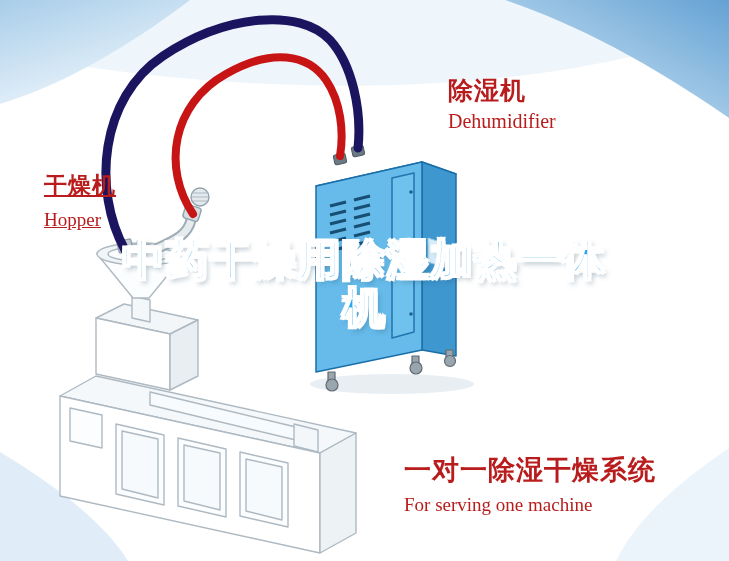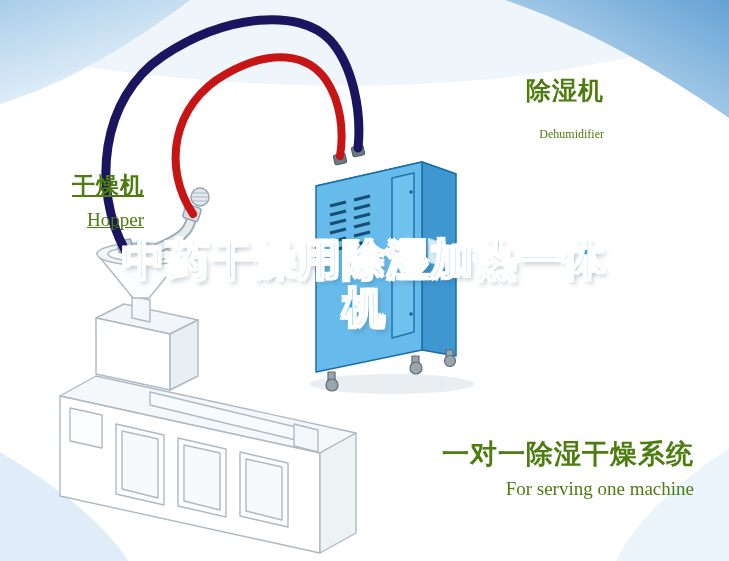--- a/index.html
+++ b/index.html
@@ -4,30 +4,30 @@
 <style>
   html,body{margin:0;padding:0;background:#ffffff;}
   .stage{
     position:relative;
     width:729px;height:561px;
     overflow:hidden;
     background:#ffffff;
     font-family:"Liberation Sans", sans-serif;
   }
   .stage svg{position:absolute;left:0;top:0;z-index:1;}
-  .label{position:absolute;z-index:3;text-align:right;color:#4d7c0f;}
+  .label{position:absolute;z-index:3;text-align:left;color:#b91c1c;}
   .label .cn{font-weight:700;letter-spacing:1px;}
   .label .en{font-family:"Liberation Serif", serif;font-weight:400;}
   .hopper-label{left:44px;top:170px;width:100px;text-decoration:underline;}
   .hopper-label .cn{font-size:23px;}
   .hopper-label .en{font-size:19px;margin-top:8px;}
   .dehum-label{left:448px;top:74px;width:156px;}
   .dehum-label .cn{font-size:25px;}
-  .dehum-label .en{font-size:12px;margin-top:20px;}
-  .caption{left:404px;top:436px;width:290px;}
+  .dehum-label .en{font-size:20px;margin-top:3px;}
+  .caption{left:404px;top:452px;width:290px;}
   .caption .cn{font-size:27px;letter-spacing:1px;}
   .caption .en{font-size:19px;margin-top:6px;}
   .watermark{
     position:absolute;z-index:4;left:0;right:0;top:236px;
     text-align:center;
     font-weight:700;
     font-size:42px;line-height:1.14;letter-spacing:2px;
     color:#2ba7ea;
     -webkit-text-stroke:1.5px #ffffff;
     text-shadow:

